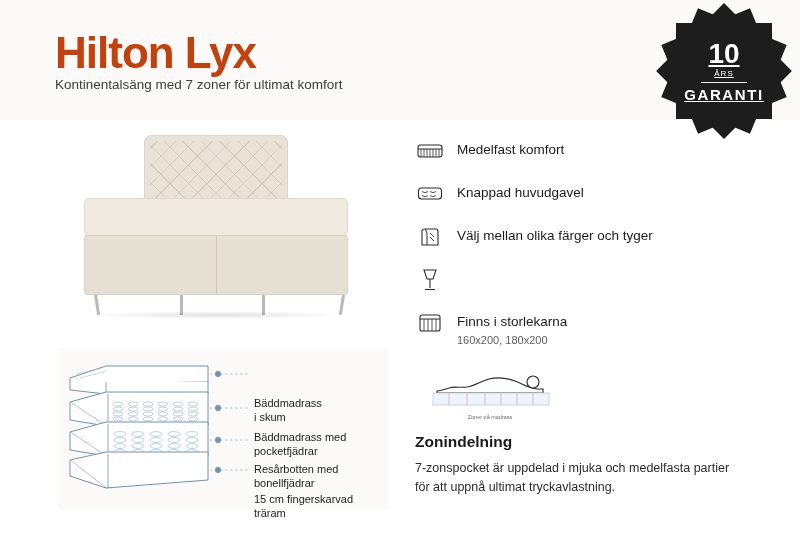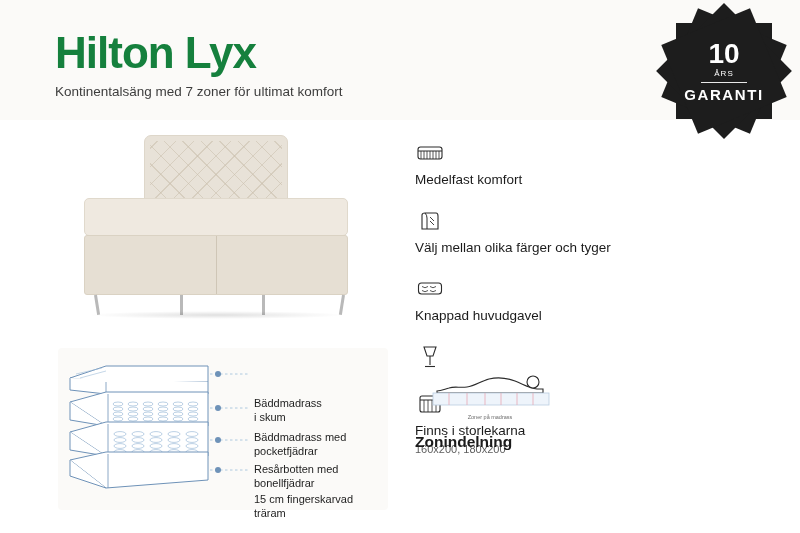--- a/index.html
+++ b/index.html
@@ -15,39 +15,39 @@
   .page { position:relative; width:800px; height:533px; background:#fff; }
 
   
   .header {
     position:absolute; left:0; top:0; width:800px; height:120px;
     background:#fbfaf8;
   }
   .header-inner { position:absolute; left:55px; top:30px; }
   .title {
     font-size:44px; font-weight:bold; letter-spacing:-1px;
-    line-height:1.05; color:#15803d; margin:0;
+    line-height:1.05; color:#c2410c; margin:0;
   }
   .subtitle {
-    font-size:13.5px; color:#3d3d3d; margin-top:7px; line-height:1.3;
+    font-size:13.5px; color:#3d3d3d; line-height:1.3;
   }
 
   
   .badge-wrap {
     position:absolute; right:28px; top:23px; width:96px; height:96px;
   }
   .badge-star, .badge-star2 {
     position:absolute; inset:0; background:#1d1d1d;
   }
   .badge-star2 { transform: rotate(22.5deg); }
   .badge-star3 { position:absolute; inset:0; background:#1d1d1d; transform: rotate(45deg); }
   .badge-star4 { position:absolute; inset:0; background:#1d1d1d; transform: rotate(67.5deg); }
   .badge-content {
     position:absolute; inset:0; display:flex; flex-direction:column;
-    align-items:center; justify-content:center; color:#fff; z-index:5;
+    align-items:center; justify-content:center; color:#fff; z-index:5;text-decoration:underline;
   }
   .badge-num { font-size:28px; font-weight:bold; line-height:1; }
   .badge-yrs { font-size:8px; letter-spacing:1px; margin-top:1px; }
   .badge-line { width:46px; height:1px; background:#fff; margin:4px 0 3px; opacity:.9; }
   .badge-word { font-size:15px; letter-spacing:1.6px; font-weight:bold; }
 
   
   .bed-area { position:absolute; left:62px; top:135px; width:300px; height:200px; }
   .bed-head {
     position:absolute; left:82px; top:0; width:144px; height:72px;
@@ -81,21 +81,21 @@
   .leg.l2 { left:118px; }
   .leg.l3 { left:200px; }
   .leg.l4 { left:280px; transform: rotate(9deg); }
   .shadow {
     position:absolute; left:26px; top:176px; width:258px; height:8px;
     background:radial-gradient(ellipse at center, rgba(0,0,0,.12), rgba(0,0,0,0) 70%);
   }
 
   
   .features { position:absolute; left:415px; top:138px; width:350px; }
-  .feature { display:flex; align-items:flex-start; margin-bottom:17px;flex-direction:column; }
+  .feature { display:flex; align-items:flex-start; margin-bottom:17px; }
   .feat-icon {
     width:30px; height:26px; flex:0 0 30px; margin-right:12px;
     display:flex; align-items:center; justify-content:center;
   }
   .feat-text { font-size:13.5px; color:#1b1b1b; padding-top:4px; line-height:1.25; }
   .feat-sub { font-size:11px; color:#5d5d5d; margin-top:3px; }
 
   
   .layers-card {
     position:absolute; left:58px; top:348px; width:330px; height:162px;
@@ -166,37 +166,37 @@
           <rect x="1" y="4" width="24" height="12" rx="2.5" fill="none" stroke="#2b2b2b" stroke-width="1.1"></rect>
           <path d="M1 8 H25" stroke="#2b2b2b" stroke-width="1"></path>
           <path d="M4 8 v8 M7 8 v8 M10 8 v8 M13 8 v8 M16 8 v8 M19 8 v8 M22 8 v8" stroke="#2b2b2b" stroke-width=".8"></path>
         </svg>
       </span>
       <span class="feat-text">Medelfast komfort</span>
     </div>
 
     <div class="feature">
       <span class="feat-icon">
+        <svg width="26" height="18" viewBox="0 0 26 18">
+          <rect x="1.5" y="3" width="23" height="11" rx="3" fill="none" stroke="#2b2b2b" stroke-width="1.1"></rect>
+          <path d="M5 6.5 q3 2.5 6 0 M13 6.5 q3 2.5 6 0 M5 10.5 q3 2.5 6 0 M13 10.5 q3 2.5 6 0" fill="none" stroke="#2b2b2b" stroke-width=".8"></path>
+        </svg>
+      </span>
+      <span class="feat-text">Knappad huvudgavel</span>
+    </div>
+
+    <div class="feature">
+      <span class="feat-icon">
         <svg width="22" height="22" viewBox="0 0 22 22">
           <path d="M3 19 L3 5 Q3 3 6 3 L17 3 Q19 3 19 6 L19 19 Z" fill="none" stroke="#2b2b2b" stroke-width="1.1"></path>
           <path d="M6 3 Q8 5 8 8 L8 19" fill="none" stroke="#2b2b2b" stroke-width="1"></path>
           <path d="M11 7 L15 11 M11 11 L15 15" stroke="#2b2b2b" stroke-width=".9"></path>
         </svg>
       </span>
       <span class="feat-text">Välj mellan olika färger och tyger</span>
-    </div>
-
-    <div class="feature">
-      <span class="feat-icon">
-        <svg width="26" height="18" viewBox="0 0 26 18">
-          <rect x="1.5" y="3" width="23" height="11" rx="3" fill="none" stroke="#2b2b2b" stroke-width="1.1"></rect>
-          <path d="M5 6.5 q3 2.5 6 0 M13 6.5 q3 2.5 6 0 M5 10.5 q3 2.5 6 0 M13 10.5 q3 2.5 6 0" fill="none" stroke="#2b2b2b" stroke-width=".8"></path>
-        </svg>
-      </span>
-      <span class="feat-text">Knappad huvudgavel</span>
     </div>
 
     <div class="feature">
       <span class="feat-icon">
         <svg width="20" height="24" viewBox="0 0 20 24">
           <path d="M4 2 H16 L13 11 H7 Z" fill="none" stroke="#2b2b2b" stroke-width="1.1"></path>
           <path d="M10 11 V20" stroke="#2b2b2b" stroke-width="1.1"></path>
           <path d="M5 21.5 H15" stroke="#2b2b2b" stroke-width="1.1"></path>
         </svg>
       </span>
@@ -332,15 +332,16 @@
             <path d="M52 38 V50"></path>
             <path d="M70 38 V50"></path>
           <path d="M86 38 V50"></path>
             <path d="M102 38 V50"></path>
             <path d="M118 38 V50"></path>
         </g>
       </svg>
       <div class="zone-cap">Zoner på madrass</div>
     </div>
     <div class="zone-title">Zonindelning</div>
+    <div class="zone-body">7-zonspocket är uppdelad i mjuka och medelfasta partier för att uppnå ultimat tryckavlastning.</div>
   </div>
 
 </div>
 
 </body></html>

